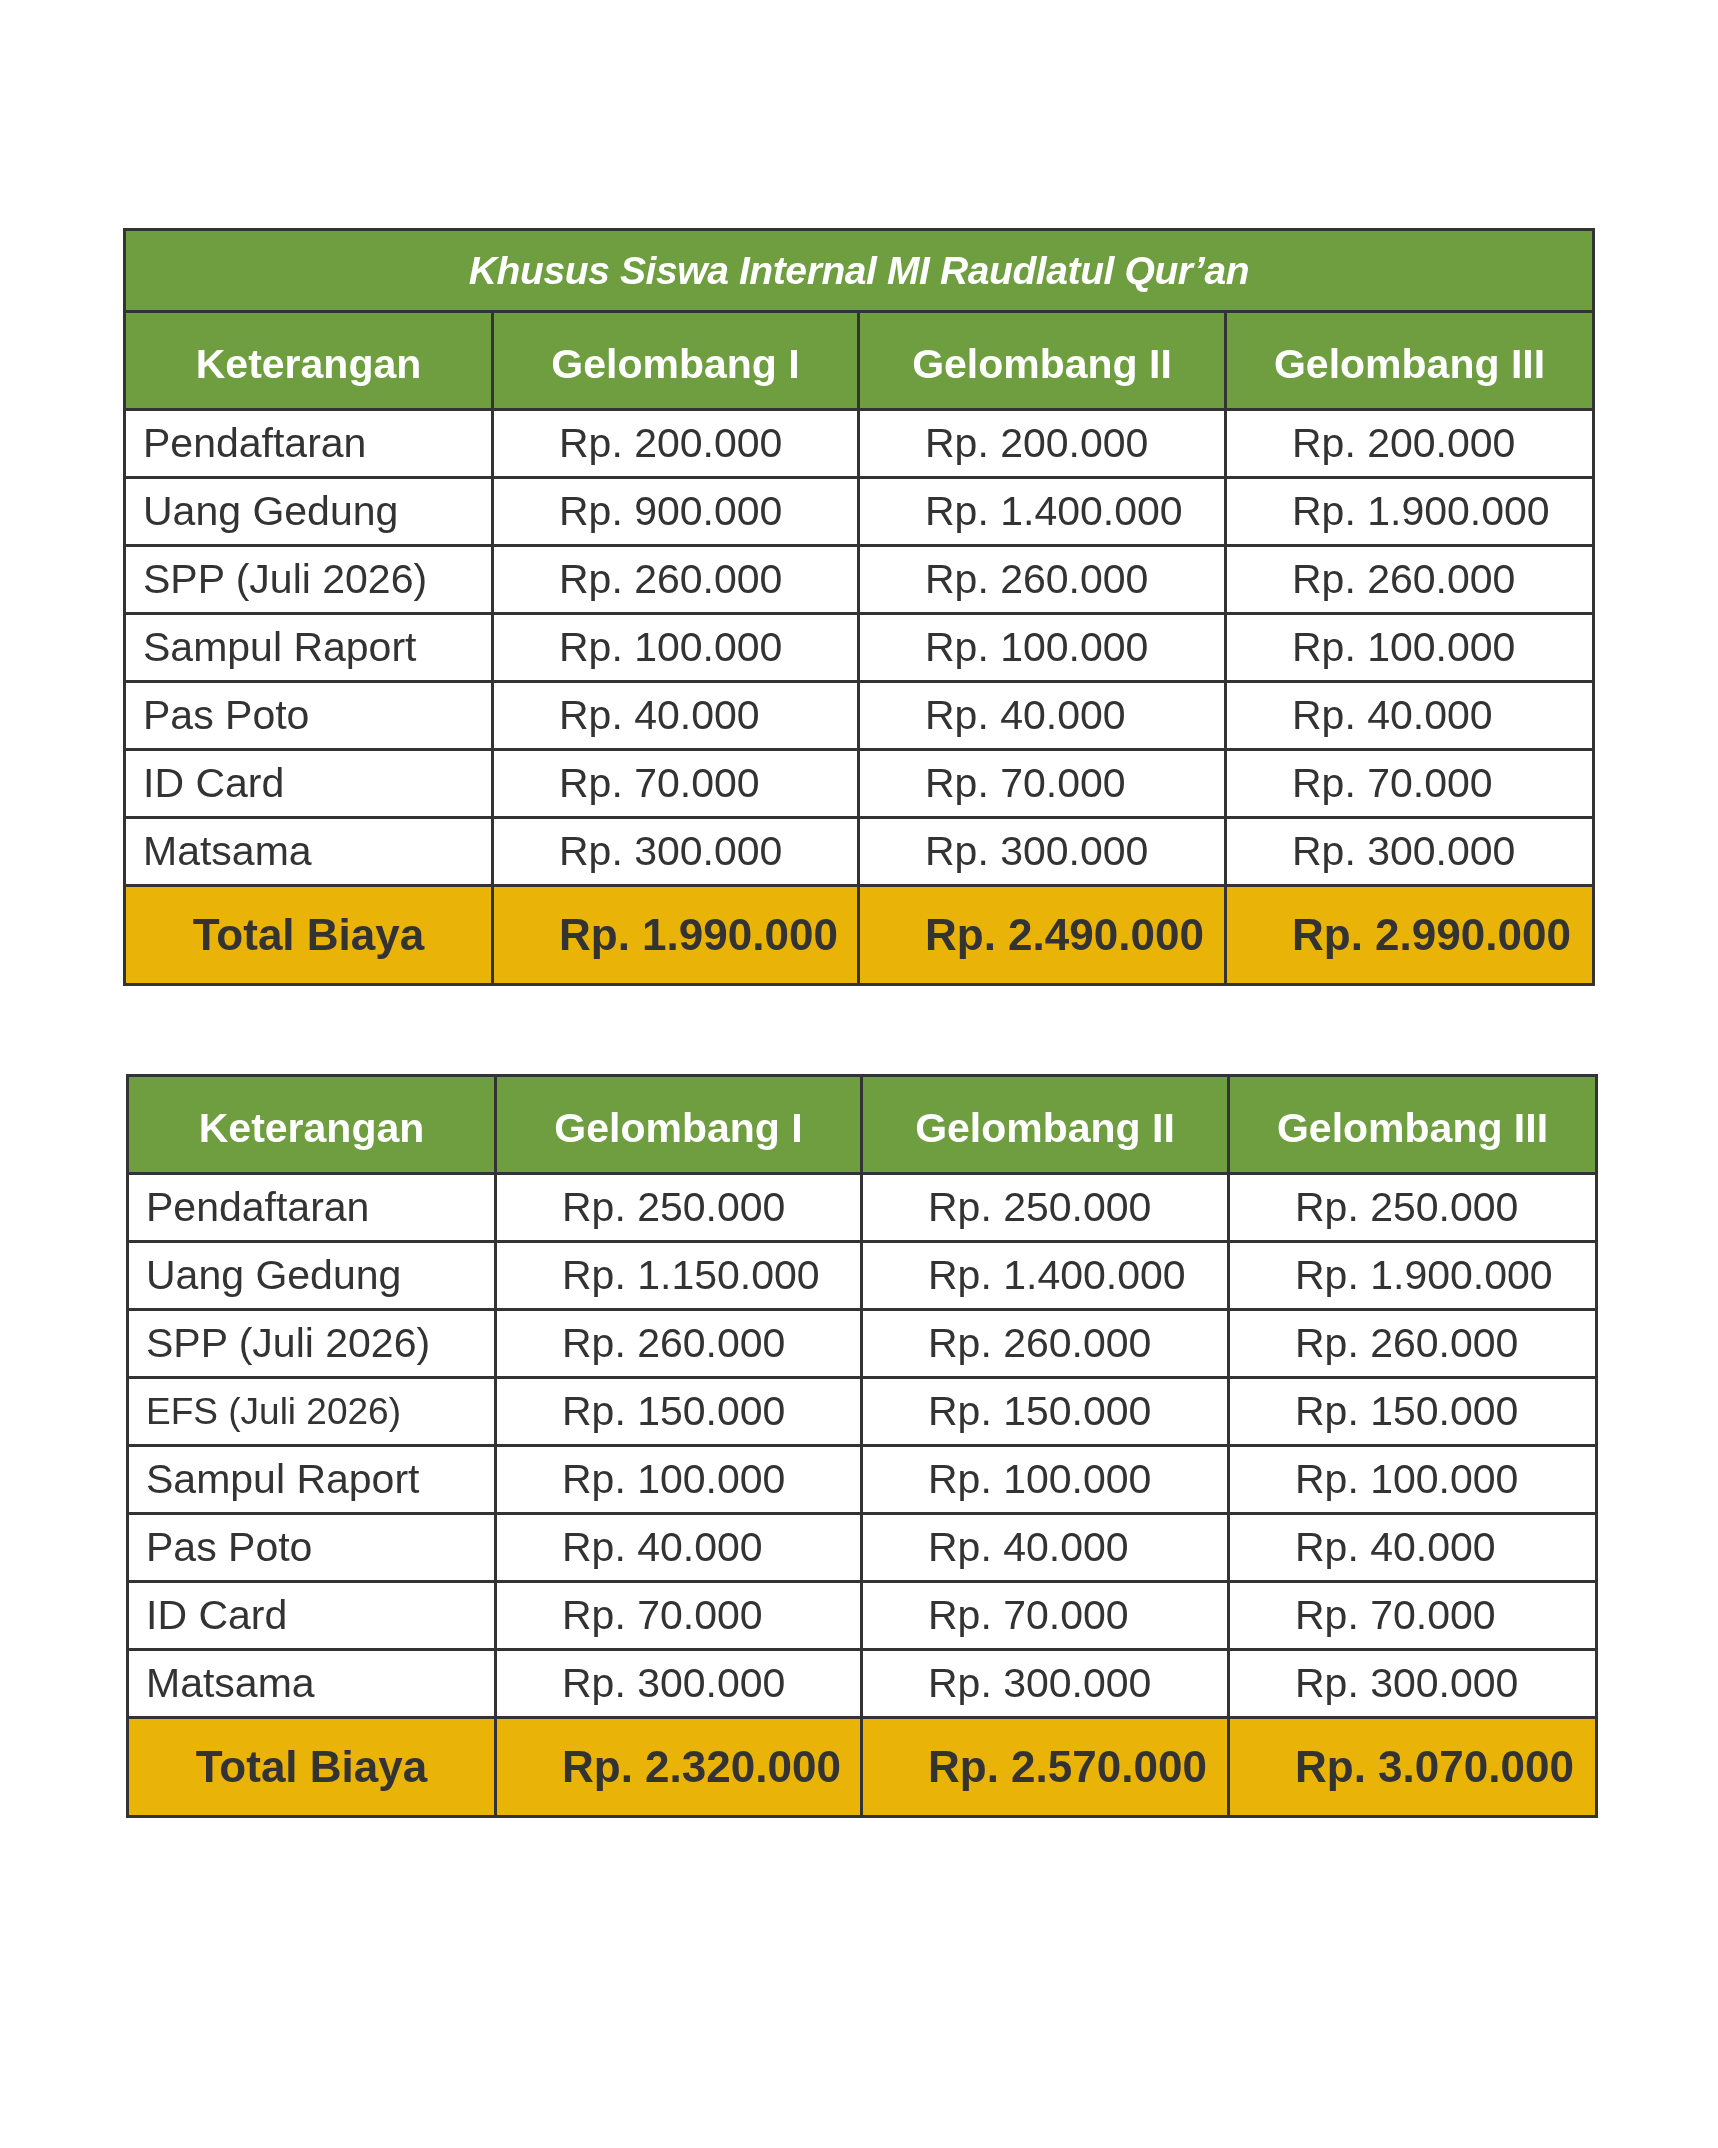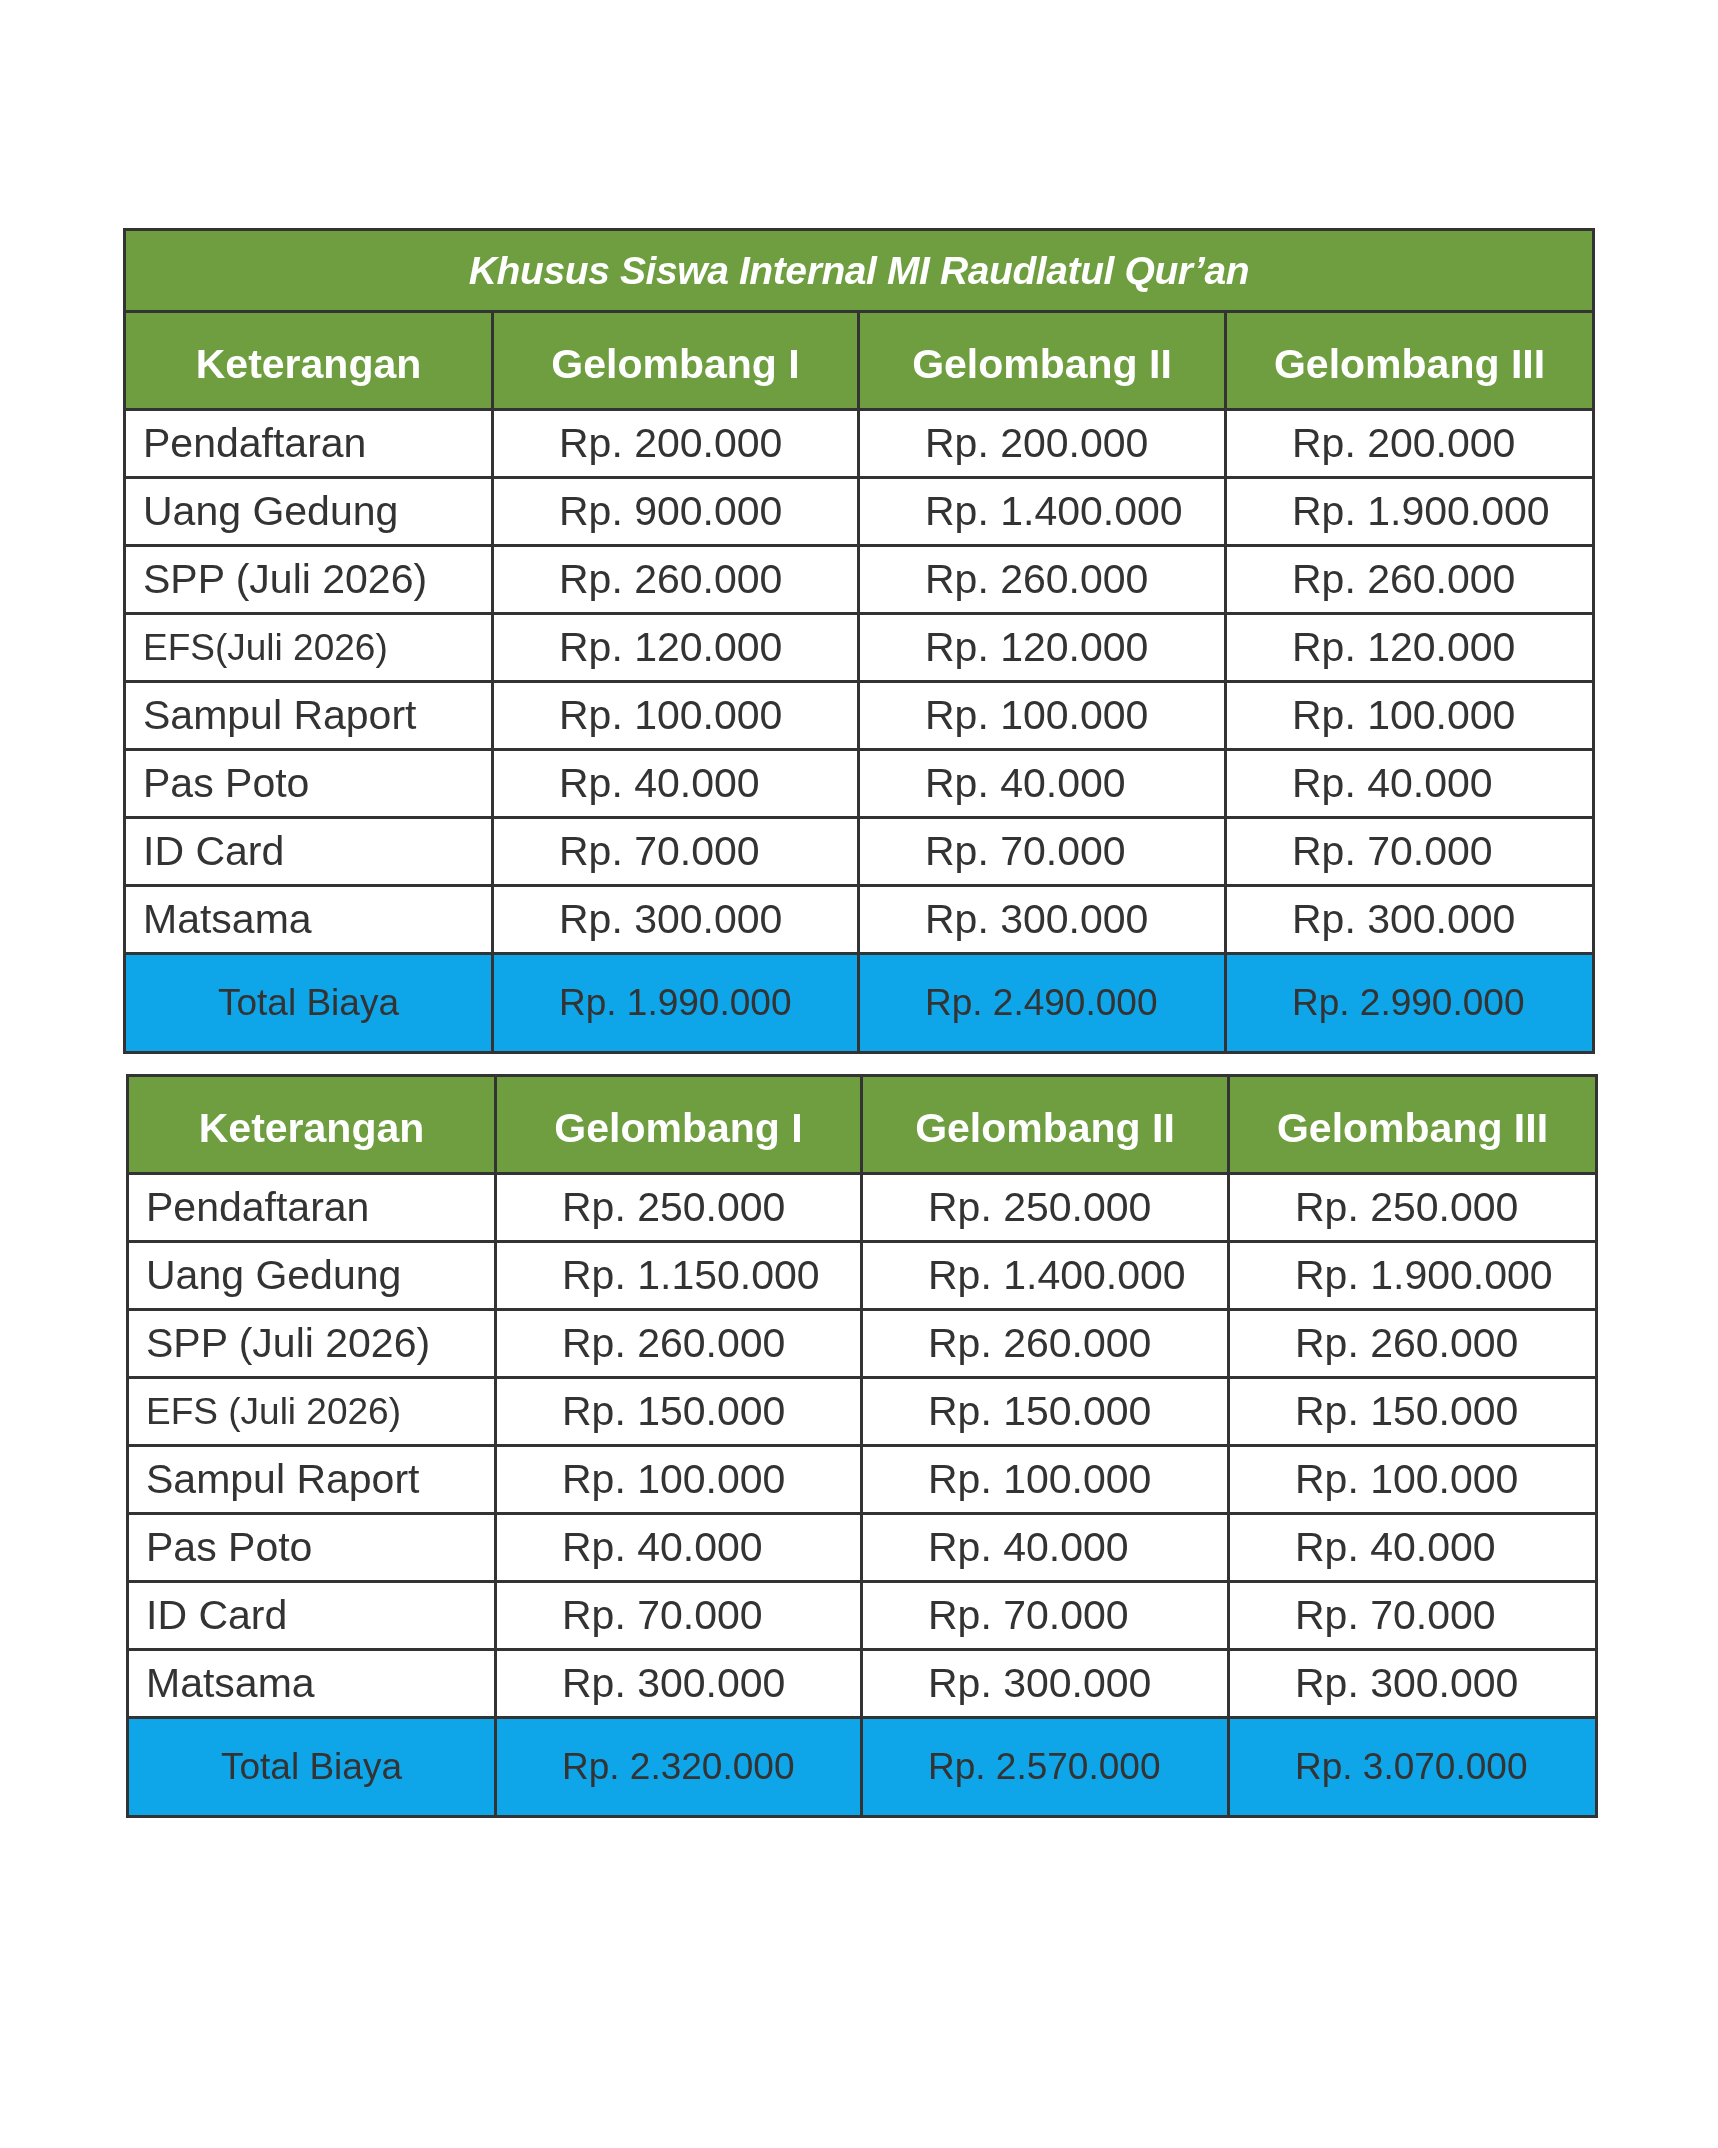--- a/index.html
+++ b/index.html
@@ -65,24 +65,24 @@
   .body-row td.label.small {
     font-size: 37px;
   }
   .body-row td.value {
     padding-left: 65px;
     text-align: left;
     margin-left: 12px;
   }
   .total-row td {
     height: 96px;
-    font-size: 37px;
-    font-weight: normal;
+    font-size: 44px;
+    font-weight: bold;
     vertical-align: middle;
-    background: #0ea5e9;
+    background: #eab308;
   }
   .total-row td.label {
     text-align: center;
   }
   .total-row td.value {
     padding-left: 65px;
     text-align: left;
   }
   #table-internal { left: 123px; top: 228px; }
   #table-external { left: 126px; top: 1074px; }
@@ -117,26 +117,20 @@
     <td class="label">Uang Gedung</td>
     <td class="value">Rp. 900.000</td>
     <td class="value">Rp. 1.400.000</td>
     <td class="value">Rp. 1.900.000</td>
   </tr>
   <tr class="body-row">
     <td class="label">SPP (Juli 2026)</td>
     <td class="value">Rp. 260.000</td>
     <td class="value">Rp. 260.000</td>
     <td class="value">Rp. 260.000</td>
-  </tr>
-  <tr class="body-row">
-    <td class="label small">EFS(Juli 2026)</td>
-    <td class="value">Rp. 120.000</td>
-    <td class="value">Rp. 120.000</td>
-    <td class="value">Rp. 120.000</td>
   </tr>
   <tr class="body-row">
     <td class="label">Sampul Raport</td>
     <td class="value">Rp. 100.000</td>
     <td class="value">Rp. 100.000</td>
     <td class="value">Rp. 100.000</td>
   </tr>
   <tr class="body-row">
     <td class="label">Pas Poto</td>
     <td class="value">Rp. 40.000</td>

